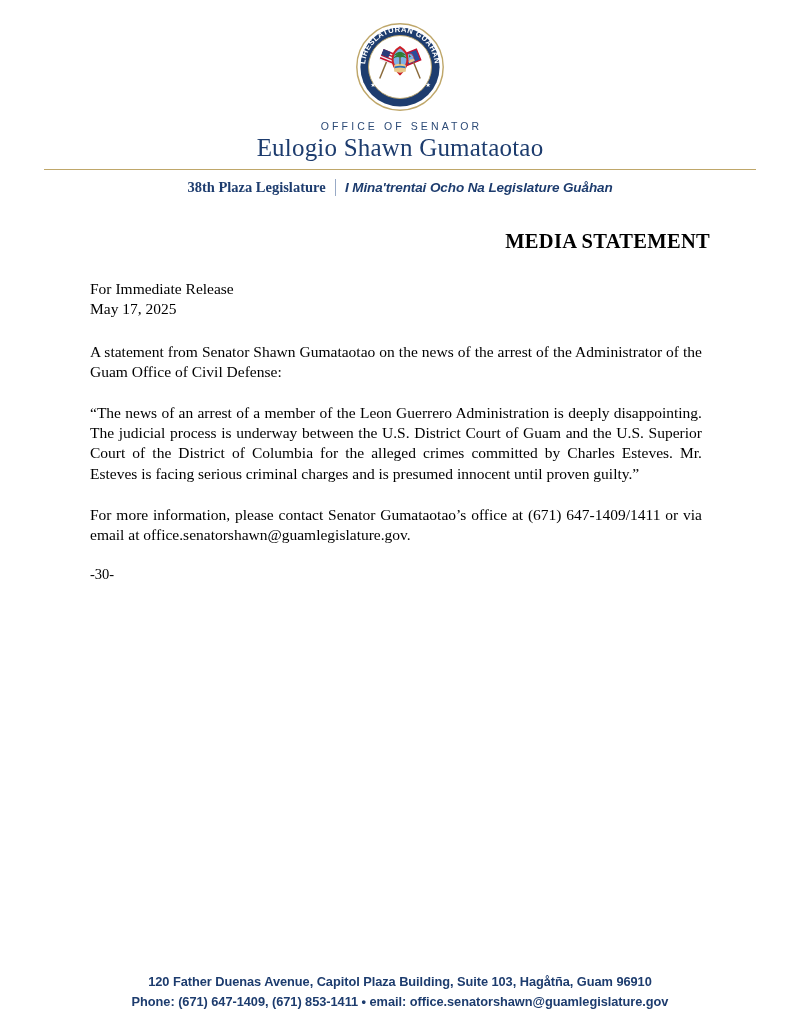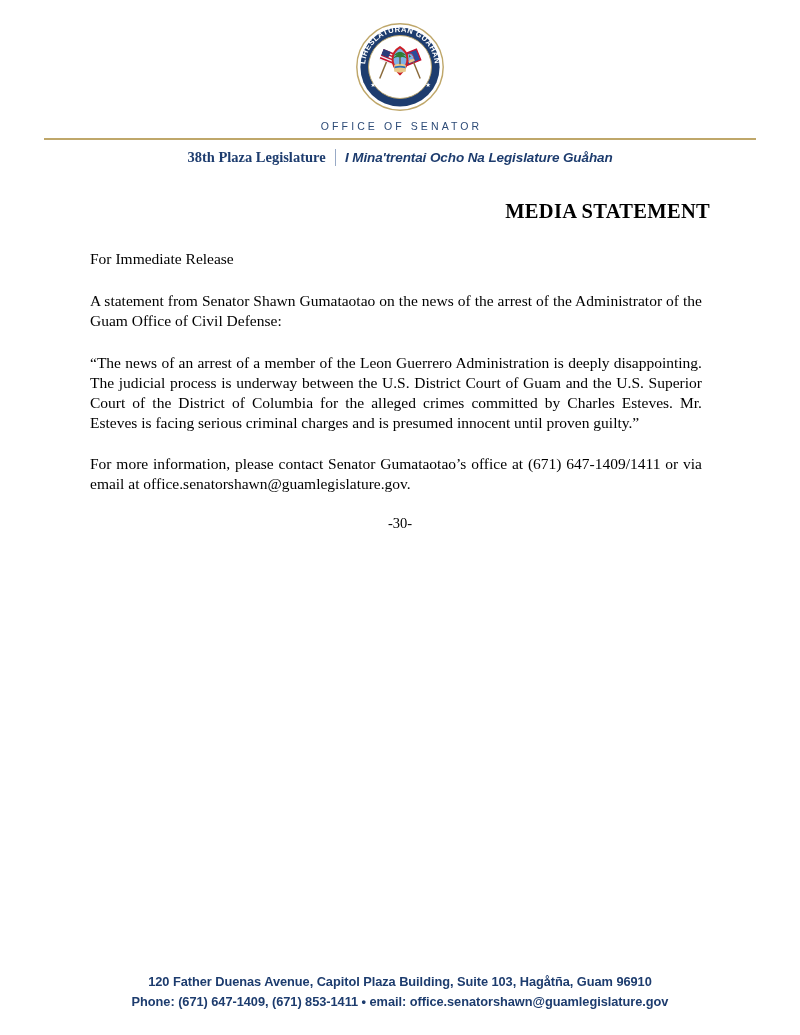--- a/index.html
+++ b/index.html
@@ -101,21 +101,20 @@
     line-height: 1.28;
     margin-bottom: 23px;
   }
   .para {
     font-size: 15.5px;
     line-height: 1.30;
     text-align: justify;
     margin: 0 8px 21px 0;
   }
   .endmark {
-    text-align: center;
     font-size: 14.5px;
     margin-top: 17px;
   }
 
   
   .footer {
     position: absolute;
     left: 0;
     right: 0;
     bottom: 22px;
@@ -183,36 +182,38 @@
           <path d="M 44,49.5 Q 50,47.5 56,49.5 L 56,51.5 Q 50,49.8 44,51.5 Z" fill="#2a6fb8"></path>
           <rect x="49.3" y="38" width="1.4" height="9" fill="#6b4a22"></rect>
           <path d="M 50,33 Q 45,34 43,37.5 Q 47,35.5 50,37 Q 53,35.5 57,37.5 Q 55,34 50,33 Z" fill="#2f7d32"></path>
           <path d="M 50,35 Q 44,37 42,41 Q 46,38 50,39.5 Q 54,38 58,41 Q 56,37 50,35 Z" fill="#2f7d32"></path>
         </g>
       </svg>
     </div>
 
     <div class="office-line">OFFICE OF SENATOR</div>
 
+    <div class="senator-name">Eulogio Shawn Gumataotao</div>
 
     <div class="gold-rule"></div>
 
     <div class="legislature-line">
       <span class="leg-en">38th Plaza Legislature</span>
       <span class="leg-divider"></span>
       <span class="leg-ch">I Mina'trentai Ocho Na Legislature Guåhan</span>
     </div>
   </div>
 
   <div class="content">
 
     <div class="doc-title">MEDIA STATEMENT</div>
 
     <div class="release-block">
       <div>For Immediate Release</div>
+      <div>May 17, 2025</div>
     </div>
 
     <p class="para">A statement from Senator Shawn Gumataotao on the news of the arrest of the Administrator of the Guam Office of Civil Defense:</p>
 
     <p class="para">“The news of an arrest of a member of the Leon Guerrero Administration is deeply disappointing. The judicial process is underway between the U.S. District Court of Guam and the U.S. Superior Court of the District of Columbia for the alleged crimes committed by Charles Esteves. Mr. Esteves is facing serious criminal charges and is presumed innocent until proven guilty.”</p>
 
     <p class="para">For more information, please contact Senator Gumataotao’s office at (671) 647-1409/1411 or via email at office.senatorshawn@guamlegislature.gov.</p>
 
     <div class="endmark">-30-</div>
   </div>

